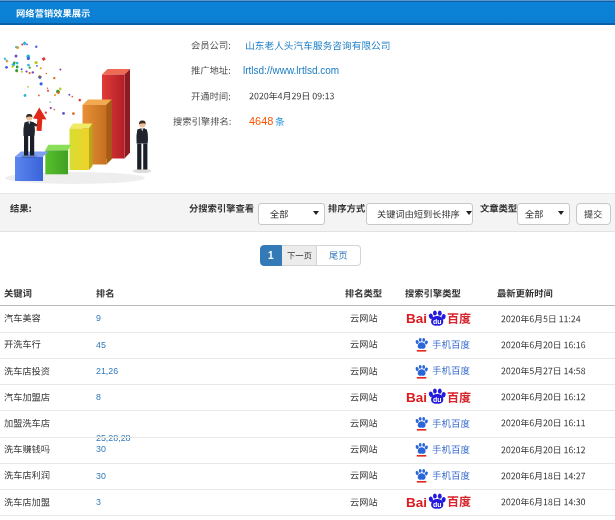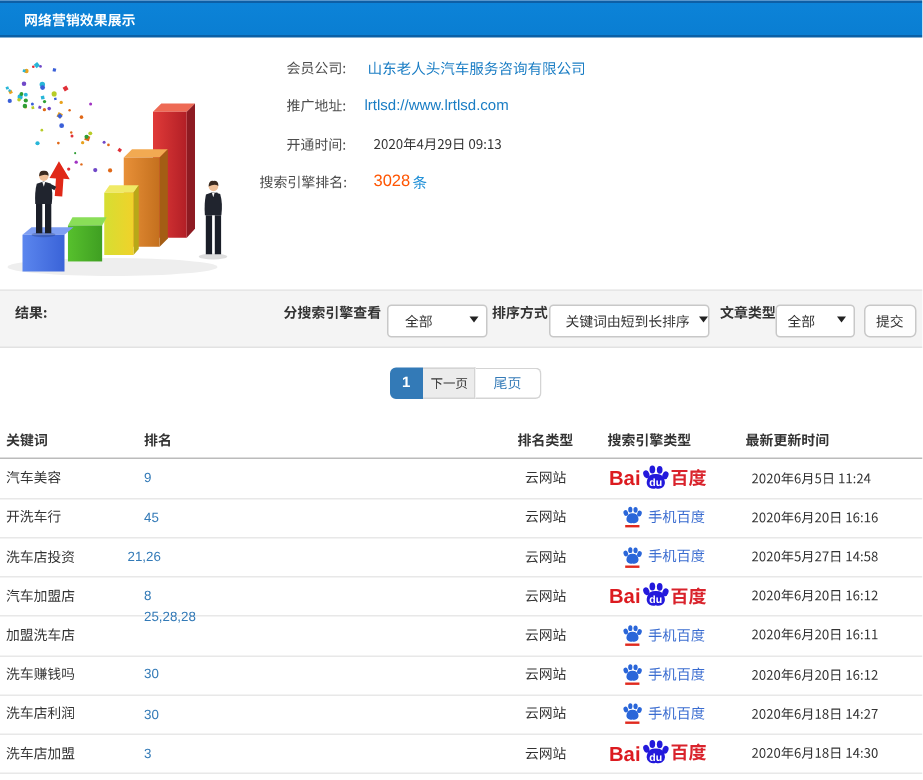--- a/index.html
+++ b/index.html
@@ -144,21 +144,21 @@
     <svg class="" width="146" height="14.4" viewBox="0 -11.25 146 14.4" style="display:block">
       <path transform="translate(0,0)" d="M1.0 -6.1V0.0H7.9V0.7H8.7V-6.1H7.9V-0.7H5.2V-8.0H4.5V-0.7H1.8V-6.1Z M12.2 -2.5C11.8 -1.6 11.1 -0.7 10.4 -0.1C10.6 0.0 10.9 0.2 11.0 0.4C11.7 -0.3 12.5 -1.3 12.9 -2.3ZM16.2 -2.2C16.9 -1.5 17.8 -0.4 18.2 0.3L18.8 -0.1C18.4 -0.8 17.5 -1.8 16.8 -2.5ZM10.4 -6.9V-6.2H12.8C12.4 -5.5 12.1 -4.9 11.9 -4.7C11.6 -4.2 11.4 -4.0 11.2 -3.9C11.3 -3.7 11.4 -3.3 11.4 -3.2C11.5 -3.2 11.9 -3.3 12.5 -3.3H14.6V-0.2C14.6 -0.1 14.6 -0.1 14.4 -0.1C14.3 -0.0 13.8 -0.0 13.2 -0.1C13.3 0.1 13.4 0.5 13.5 0.7C14.2 0.7 14.7 0.7 15.0 0.6C15.3 0.4 15.4 0.2 15.4 -0.2V-3.3H18.2V-4.0H15.4V-5.4H14.6V-4.0H12.3C12.8 -4.6 13.3 -5.4 13.7 -6.2H18.6V-6.9H14.1C14.2 -7.2 14.4 -7.5 14.5 -7.9L13.8 -8.2C13.6 -7.8 13.4 -7.3 13.2 -6.9Z M27.5 -7.8C27.2 -7.3 26.8 -6.8 26.4 -6.4V-6.8H24.0V-8.1H23.2V-6.8H20.7V-6.1H23.2V-4.8H19.9V-4.1H23.8C22.5 -3.3 21.2 -2.6 19.7 -2.0C19.9 -1.9 20.1 -1.6 20.2 -1.4C21.0 -1.7 21.8 -2.1 22.5 -2.5V-0.5C22.5 0.4 22.9 0.6 24.1 0.6C24.4 0.6 26.5 0.6 26.8 0.6C27.9 0.6 28.1 0.3 28.3 -1.1C28.1 -1.1 27.8 -1.3 27.6 -1.4C27.5 -0.2 27.4 -0.0 26.8 -0.0C26.3 -0.0 24.5 -0.0 24.2 -0.0C23.4 -0.0 23.3 -0.1 23.3 -0.5V-1.3C24.7 -1.7 26.3 -2.2 27.4 -2.7L26.8 -3.2C26.0 -2.8 24.6 -2.3 23.3 -2.0V-3.0C23.9 -3.3 24.4 -3.7 25.0 -4.1H28.6V-4.8H25.8C26.7 -5.6 27.5 -6.5 28.2 -7.4ZM24.0 -4.8V-6.1H26.2C25.7 -5.7 25.2 -5.2 24.7 -4.8Z M33.5 -8.1C33.5 -6.6 33.6 -1.9 29.5 0.2C29.7 0.3 30.0 0.6 30.1 0.7C32.5 -0.5 33.5 -2.7 34.0 -4.7C34.4 -2.8 35.5 -0.4 37.9 0.7C38.0 0.5 38.3 0.2 38.5 0.1C35.0 -1.5 34.4 -5.5 34.3 -6.7C34.3 -7.3 34.3 -7.8 34.3 -8.1Z M44.0 -1.6C45.3 -1.0 46.7 -0.1 47.5 0.6L47.9 0.1C47.1 -0.6 45.7 -1.5 44.4 -2.1ZM40.7 -7.2C41.4 -6.9 42.4 -6.4 42.9 -6.0L43.3 -6.6C42.8 -7.0 41.8 -7.4 41.1 -7.7ZM39.8 -5.4C40.6 -5.1 41.5 -4.6 42.0 -4.2L42.5 -4.8C42.0 -5.2 41.0 -5.6 40.2 -5.9ZM39.4 -3.7V-3.0H43.5C43.0 -1.5 41.8 -0.5 39.3 0.1C39.5 0.3 39.7 0.6 39.8 0.7C42.5 0.0 43.7 -1.2 44.3 -3.0H48.0V-3.7H44.4C44.7 -5.0 44.7 -6.4 44.7 -8.1H43.9C43.9 -6.4 43.9 -4.9 43.7 -3.7Z M52.6 -5.6V-5.0H57.0V-5.6ZM49.4 -7.4C50.0 -7.1 50.7 -6.7 51.1 -6.4L51.5 -6.9C51.1 -7.2 50.4 -7.7 49.9 -8.0ZM48.9 -4.8C49.4 -4.5 50.2 -4.1 50.6 -3.8L51.0 -4.4C50.6 -4.7 49.8 -5.1 49.3 -5.3ZM49.2 0.1 49.8 0.6C50.3 -0.3 50.9 -1.4 51.3 -2.4L50.8 -2.9C50.3 -1.8 49.6 -0.6 49.2 0.1ZM53.0 -8.1C52.6 -7.1 52.0 -6.0 51.3 -5.3C51.4 -5.2 51.7 -5.0 51.8 -4.9C52.2 -5.3 52.6 -5.8 52.9 -6.4H57.8V-7.0H53.3C53.4 -7.3 53.5 -7.6 53.7 -8.0ZM51.7 -4.2V-3.5H56.0C56.0 -0.9 56.1 0.8 57.2 0.8C57.7 0.8 57.8 0.3 57.9 -0.8C57.8 -0.9 57.6 -1.1 57.4 -1.2C57.4 -0.5 57.4 0.1 57.2 0.1C56.7 0.1 56.7 -1.7 56.7 -4.2Z M59.8 -3.1C59.9 -3.2 60.3 -3.3 60.9 -3.3H63.1V-1.8H58.8V-1.1H63.1V0.8H63.9V-1.1H67.3V-1.8H63.9V-3.3H66.5V-3.9H63.9V-5.4H63.1V-3.9H60.6C61.0 -4.6 61.5 -5.3 61.8 -6.0H67.2V-6.7H62.2C62.4 -7.1 62.6 -7.6 62.7 -8.0L61.9 -8.2C61.8 -7.7 61.5 -7.2 61.3 -6.7H58.9V-6.0H61.0C60.7 -5.4 60.4 -4.8 60.2 -4.6C60.0 -4.2 59.8 -3.9 59.6 -3.9C59.7 -3.7 59.8 -3.3 59.8 -3.1Z M68.9 -7.8V-4.3C68.9 -2.9 68.9 -0.9 68.2 0.4C68.4 0.5 68.7 0.7 68.8 0.8C69.3 -0.1 69.5 -1.4 69.5 -2.5H71.1V-0.1C71.1 0.0 71.0 0.1 70.9 0.1C70.8 0.1 70.4 0.1 69.9 0.1C70.0 0.3 70.1 0.6 70.1 0.8C70.8 0.8 71.2 0.8 71.4 0.6C71.7 0.5 71.8 0.3 71.8 -0.1V-7.8ZM69.6 -7.1H71.1V-5.5H69.6ZM69.6 -4.8H71.1V-3.2H69.6C69.6 -3.6 69.6 -4.0 69.6 -4.3ZM76.2 -3.8C76.0 -3.0 75.7 -2.2 75.3 -1.6C74.8 -2.3 74.4 -3.0 74.2 -3.8ZM72.6 -7.8V0.8H73.3V-3.8H73.6C73.9 -2.8 74.3 -1.9 74.8 -1.1C74.4 -0.5 73.9 -0.1 73.4 0.2C73.5 0.3 73.7 0.6 73.8 0.7C74.3 0.4 74.8 -0.0 75.3 -0.5C75.7 0.0 76.2 0.5 76.8 0.8C77.0 0.6 77.2 0.4 77.3 0.2C76.7 -0.1 76.2 -0.5 75.7 -1.1C76.3 -1.9 76.8 -3.0 77.0 -4.3L76.6 -4.5L76.5 -4.5H73.3V-7.1H76.0V-5.9C76.0 -5.8 76.0 -5.7 75.9 -5.7C75.7 -5.7 75.2 -5.7 74.6 -5.7C74.7 -5.6 74.8 -5.3 74.8 -5.1C75.6 -5.1 76.1 -5.1 76.4 -5.2C76.7 -5.3 76.7 -5.5 76.7 -5.9V-7.8Z M81.9 -3.7C81.9 -3.3 81.8 -3.0 81.7 -2.7H78.8V-2.1H81.5C81.0 -0.8 79.9 -0.2 78.2 0.1C78.3 0.3 78.5 0.6 78.6 0.8C80.5 0.3 81.7 -0.5 82.3 -2.1H85.2C85.1 -0.8 84.9 -0.2 84.7 -0.0C84.6 0.0 84.4 0.1 84.2 0.1C84.0 0.1 83.4 0.0 82.8 -0.0C82.9 0.2 83.0 0.4 83.0 0.6C83.6 0.7 84.1 0.7 84.4 0.7C84.8 0.6 85.0 0.6 85.2 0.4C85.6 0.1 85.8 -0.6 86.0 -2.4C86.0 -2.5 86.0 -2.7 86.0 -2.7H82.5C82.6 -3.0 82.6 -3.3 82.7 -3.6ZM84.8 -6.5C84.3 -5.9 83.5 -5.5 82.5 -5.1C81.8 -5.4 81.2 -5.9 80.7 -6.4L80.9 -6.5ZM81.3 -8.2C80.8 -7.3 79.8 -6.3 78.5 -5.6C78.6 -5.5 78.8 -5.2 78.9 -5.1C79.4 -5.3 79.9 -5.7 80.3 -6.0C80.7 -5.5 81.1 -5.1 81.7 -4.8C80.6 -4.5 79.3 -4.2 78.0 -4.1C78.2 -3.9 78.3 -3.6 78.3 -3.5C79.8 -3.6 81.2 -3.9 82.5 -4.4C83.7 -4.0 85.0 -3.7 86.5 -3.6C86.6 -3.8 86.8 -4.1 86.9 -4.2C85.6 -4.3 84.4 -4.5 83.4 -4.8C84.5 -5.3 85.4 -6.0 86.0 -6.9L85.5 -7.2L85.4 -7.1H81.5C81.7 -7.4 81.9 -7.7 82.1 -8.0Z M87.8 -4.2 88.1 -3.6C88.8 -3.9 89.7 -4.3 90.6 -4.7L90.5 -5.3C89.5 -4.9 88.5 -4.5 87.8 -4.2ZM88.2 -7.3C88.8 -7.0 89.6 -6.6 90.0 -6.3L90.4 -6.9C90.0 -7.2 89.2 -7.6 88.5 -7.8ZM89.1 -2.7V0.9H89.9V0.4H94.5V0.8H95.3V-2.7ZM89.9 -0.3V-2.0H94.5V-0.3ZM91.8 -8.2C91.6 -7.1 91.1 -6.2 90.5 -5.6C90.6 -5.5 90.9 -5.3 91.1 -5.2C91.4 -5.5 91.7 -5.9 91.9 -6.4H93.1C92.8 -5.0 92.3 -4.0 90.2 -3.5C90.3 -3.3 90.5 -3.1 90.6 -2.9C92.1 -3.3 92.9 -4.0 93.4 -5.0C93.9 -3.9 94.7 -3.3 96.1 -3.0C96.2 -3.2 96.4 -3.4 96.5 -3.6C94.9 -3.8 94.1 -4.6 93.7 -5.8C93.7 -6.0 93.8 -6.2 93.8 -6.4H95.4C95.3 -6.0 95.1 -5.6 94.9 -5.3L95.5 -5.1C95.8 -5.6 96.1 -6.3 96.3 -7.0L95.8 -7.1L95.7 -7.1H92.2C92.4 -7.4 92.5 -7.7 92.6 -8.0Z M98.1 -7.5C98.6 -7.1 99.2 -6.4 99.4 -6.0L100.0 -6.5C99.7 -6.9 99.1 -7.5 98.6 -7.9ZM97.4 -5.1V-4.4H98.8V-1.1C98.8 -0.6 98.5 -0.4 98.3 -0.2C98.4 -0.1 98.6 0.2 98.7 0.4C98.8 0.2 99.1 -0.0 100.7 -1.3C100.7 -1.4 100.6 -1.7 100.5 -1.9L99.5 -1.1V-5.1ZM101.9 -8.1C101.5 -6.9 100.8 -5.7 100.0 -4.9C100.2 -4.8 100.5 -4.6 100.7 -4.4C101.0 -4.9 101.4 -5.4 101.8 -6.0H105.4C105.3 -2.0 105.1 -0.4 104.8 -0.1C104.7 0.0 104.6 0.1 104.4 0.1C104.2 0.1 103.7 0.1 103.1 0.0C103.2 0.2 103.3 0.5 103.3 0.7C103.8 0.7 104.4 0.8 104.7 0.7C105.0 0.7 105.2 0.6 105.4 0.3C105.8 -0.2 106.0 -1.7 106.1 -6.3C106.1 -6.4 106.1 -6.7 106.1 -6.7H102.1C102.3 -7.1 102.5 -7.5 102.7 -8.0ZM103.5 -2.8V-1.8H101.8V-2.8ZM103.5 -3.4H101.8V-4.5H103.5ZM101.2 -5.1V-0.6H101.8V-1.2H104.2V-5.1Z M110.5 -8.1C110.4 -7.7 110.2 -7.3 110.1 -6.9H107.3V-6.2H109.8C109.1 -4.9 108.3 -3.7 107.1 -2.9C107.2 -2.8 107.5 -2.6 107.6 -2.4C108.2 -2.8 108.7 -3.3 109.2 -3.9V0.8H109.9V-1.2H114.0V-0.1C114.0 0.0 113.9 0.1 113.7 0.1C113.6 0.1 113.0 0.1 112.3 0.0C112.4 0.3 112.5 0.6 112.6 0.7C113.4 0.7 113.9 0.7 114.3 0.6C114.6 0.5 114.7 0.3 114.7 -0.1V-5.1H110.0C110.2 -5.5 110.4 -5.8 110.6 -6.2H115.8V-6.9H110.8C111.0 -7.2 111.1 -7.6 111.2 -8.0ZM109.9 -2.8H114.0V-1.8H109.9ZM109.9 -3.4V-4.4H114.0V-3.4Z M117.3 -7.8V0.8H117.9V-7.1H119.3C119.1 -6.4 118.9 -5.6 118.6 -4.9C119.3 -4.1 119.5 -3.5 119.5 -2.9C119.5 -2.6 119.4 -2.3 119.3 -2.2C119.2 -2.2 119.1 -2.2 119.0 -2.2C118.8 -2.1 118.6 -2.2 118.4 -2.2C118.5 -2.0 118.6 -1.7 118.6 -1.5C118.8 -1.5 119.0 -1.5 119.2 -1.5C119.4 -1.6 119.6 -1.6 119.7 -1.7C120.0 -1.9 120.1 -2.3 120.1 -2.9C120.1 -3.5 119.9 -4.2 119.2 -5.0C119.6 -5.8 119.9 -6.7 120.2 -7.5L119.7 -7.8L119.6 -7.8ZM124.3 -5.3V-4.1H121.4V-5.3ZM124.3 -5.9H121.4V-7.1H124.3ZM120.7 0.8C120.8 0.6 121.2 0.5 123.2 0.0C123.1 -0.2 123.1 -0.5 123.1 -0.7L121.4 -0.2V-3.5H122.3C122.8 -1.5 123.7 -0.0 125.3 0.7C125.4 0.5 125.6 0.2 125.8 0.1C125.0 -0.2 124.4 -0.8 123.9 -1.5C124.4 -1.8 125.1 -2.2 125.5 -2.6L125.1 -3.1C124.7 -2.8 124.1 -2.3 123.6 -2.0C123.3 -2.4 123.1 -2.9 123.0 -3.5H125.0V-7.7H120.7V-0.5C120.7 -0.1 120.5 0.1 120.3 0.2C120.4 0.3 120.6 0.6 120.7 0.8Z M129.2 -7.9C128.7 -6.4 127.7 -5.0 126.6 -4.2C126.8 -4.0 127.1 -3.8 127.3 -3.6C128.3 -4.6 129.4 -6.1 130.0 -7.7ZM132.6 -7.9 131.8 -7.7C132.6 -6.2 133.8 -4.6 134.8 -3.6C135.0 -3.8 135.3 -4.1 135.5 -4.2C134.4 -5.1 133.2 -6.6 132.6 -7.9ZM127.7 0.1C128.0 0.0 128.6 -0.0 133.7 -0.4C133.9 0.0 134.2 0.4 134.3 0.7L135.0 0.3C134.6 -0.6 133.6 -1.9 132.7 -3.0L132.0 -2.7C132.4 -2.2 132.8 -1.6 133.2 -1.1L128.7 -0.8C129.7 -1.9 130.6 -3.4 131.4 -4.8L130.6 -5.2C129.8 -3.6 128.7 -1.9 128.3 -1.4C127.9 -1.0 127.6 -0.7 127.4 -0.6C127.5 -0.4 127.6 -0.0 127.7 0.1Z M136.7 -5.8V-5.2H142.6V-5.8ZM136.7 -7.5V-6.8H143.7V-0.3C143.7 -0.1 143.6 -0.1 143.4 -0.1C143.2 -0.1 142.6 -0.1 141.9 -0.1C142.0 0.1 142.1 0.5 142.2 0.7C143.0 0.7 143.6 0.7 144.0 0.6C144.3 0.4 144.4 0.2 144.4 -0.3V-7.5ZM138.1 -3.5H141.2V-1.6H138.1ZM137.3 -4.1V-0.3H138.1V-1.0H141.9V-4.1Z" fill="#1a7dc4"></path>
     </svg>
   </div>
 <div style="position:absolute;left:243.0px;top:66.1px;font:normal 10.0px 'Liberation Sans',sans-serif;color:#1a7dc4;line-height:1;letter-spacing:0">lrtlsd://www.lrtlsd.com</div>
 <div style="position:absolute;left:249.0px;top:88.9px;">
     <svg class="" width="86" height="13.2" viewBox="0 -10.32 86 13.2" style="display:block">
       <path transform="translate(0,0)" d="M0.4 0.0H4.5V-0.7H2.7C2.4 -0.7 2.0 -0.7 1.6 -0.6C3.2 -2.1 4.2 -3.4 4.2 -4.7C4.2 -5.9 3.4 -6.6 2.3 -6.6C1.5 -6.6 0.9 -6.3 0.4 -5.7L0.8 -5.2C1.2 -5.7 1.6 -6.0 2.2 -6.0C3.0 -6.0 3.4 -5.4 3.4 -4.7C3.4 -3.6 2.4 -2.3 0.4 -0.5Z M7.4 0.1C8.7 0.1 9.4 -1.0 9.4 -3.3C9.4 -5.5 8.7 -6.6 7.4 -6.6C6.2 -6.6 5.4 -5.5 5.4 -3.3C5.4 -1.0 6.2 0.1 7.4 0.1ZM7.4 -0.5C6.7 -0.5 6.2 -1.4 6.2 -3.3C6.2 -5.2 6.7 -6.0 7.4 -6.0C8.2 -6.0 8.7 -5.2 8.7 -3.3C8.7 -1.4 8.2 -0.5 7.4 -0.5Z M10.3 0.0H14.4V-0.7H12.6C12.2 -0.7 11.8 -0.7 11.5 -0.6C13.0 -2.1 14.1 -3.4 14.1 -4.7C14.1 -5.9 13.3 -6.6 12.2 -6.6C11.3 -6.6 10.8 -6.3 10.2 -5.7L10.7 -5.2C11.1 -5.7 11.5 -6.0 12.1 -6.0C12.9 -6.0 13.3 -5.4 13.3 -4.7C13.3 -3.6 12.3 -2.3 10.3 -0.5Z M17.3 0.1C18.5 0.1 19.3 -1.0 19.3 -3.3C19.3 -5.5 18.5 -6.6 17.3 -6.6C16.0 -6.6 15.3 -5.5 15.3 -3.3C15.3 -1.0 16.0 0.1 17.3 0.1ZM17.3 -0.5C16.6 -0.5 16.0 -1.4 16.0 -3.3C16.0 -5.2 16.6 -6.0 17.3 -6.0C18.0 -6.0 18.5 -5.2 18.5 -3.3C18.5 -1.4 18.0 -0.5 17.3 -0.5Z M20.2 -2.0V-1.3H24.3V0.7H25.0V-1.3H28.2V-2.0H25.0V-3.8H27.6V-4.4H25.0V-5.8H27.8V-6.4H22.5C22.6 -6.7 22.8 -7.0 22.9 -7.3L22.2 -7.5C21.8 -6.3 21.1 -5.1 20.2 -4.4C20.4 -4.3 20.7 -4.1 20.8 -4.0C21.3 -4.5 21.7 -5.1 22.1 -5.8H24.3V-4.4H21.7V-2.0ZM22.3 -2.0V-3.8H24.3V-2.0Z M31.7 0.0H32.4V-1.8H33.3V-2.4H32.4V-6.5H31.6L28.8 -2.3V-1.8H31.7ZM31.7 -2.4H29.7L31.2 -4.7C31.4 -5.0 31.5 -5.3 31.7 -5.6H31.7C31.7 -5.3 31.7 -4.8 31.7 -4.5Z M35.4 -7.0V-4.3C35.4 -2.8 35.3 -1.0 33.9 0.2C34.0 0.3 34.3 0.6 34.4 0.7C35.2 -0.0 35.7 -1.1 35.9 -2.1H40.2V-0.3C40.2 -0.1 40.1 -0.0 39.9 -0.0C39.7 -0.0 39.0 0.0 38.3 -0.0C38.4 0.2 38.5 0.5 38.5 0.7C39.5 0.7 40.1 0.7 40.4 0.5C40.8 0.4 40.9 0.2 40.9 -0.3V-7.0ZM36.1 -6.4H40.2V-4.9H36.1ZM36.1 -4.2H40.2V-2.7H36.0C36.1 -3.2 36.1 -3.8 36.1 -4.2Z M42.9 0.0H47.0V-0.7H45.2C44.9 -0.7 44.5 -0.7 44.1 -0.6C45.6 -2.1 46.7 -3.4 46.7 -4.7C46.7 -5.9 45.9 -6.6 44.8 -6.6C43.9 -6.6 43.4 -6.3 42.9 -5.7L43.3 -5.2C43.7 -5.7 44.1 -6.0 44.7 -6.0C45.5 -6.0 45.9 -5.4 45.9 -4.7C45.9 -3.6 44.9 -2.3 42.9 -0.5Z M49.5 0.1C50.7 0.1 51.9 -0.9 51.9 -3.5C51.9 -5.6 51.0 -6.6 49.7 -6.6C48.7 -6.6 47.8 -5.8 47.8 -4.5C47.8 -3.2 48.5 -2.5 49.6 -2.5C50.2 -2.5 50.7 -2.8 51.1 -3.3C51.1 -1.2 50.3 -0.6 49.5 -0.6C49.1 -0.6 48.7 -0.7 48.4 -1.1L48.0 -0.6C48.3 -0.2 48.8 0.1 49.5 0.1ZM51.1 -4.0C50.7 -3.3 50.2 -3.1 49.8 -3.1C49.0 -3.1 48.6 -3.6 48.6 -4.5C48.6 -5.4 49.1 -6.0 49.7 -6.0C50.5 -6.0 51.0 -5.3 51.1 -4.0Z M54.6 -3.1H59.1V-0.6H54.6ZM54.6 -3.8V-6.2H59.1V-3.8ZM53.9 -6.9V0.6H54.6V0.0H59.1V0.6H59.8V-6.9Z M65.7 0.1C67.0 0.1 67.8 -1.0 67.8 -3.3C67.8 -5.5 67.0 -6.6 65.7 -6.6C64.5 -6.6 63.7 -5.5 63.7 -3.3C63.7 -1.0 64.5 0.1 65.7 0.1ZM65.7 -0.5C65.0 -0.5 64.5 -1.4 64.5 -3.3C64.5 -5.2 65.0 -6.0 65.7 -6.0C66.5 -6.0 67.0 -5.2 67.0 -3.3C67.0 -1.4 66.5 -0.5 65.7 -0.5Z M70.3 0.1C71.5 0.1 72.7 -0.9 72.7 -3.5C72.7 -5.6 71.7 -6.6 70.5 -6.6C69.5 -6.6 68.6 -5.8 68.6 -4.5C68.6 -3.2 69.3 -2.5 70.4 -2.5C70.9 -2.5 71.5 -2.8 71.9 -3.3C71.8 -1.2 71.1 -0.6 70.3 -0.6C69.8 -0.6 69.5 -0.7 69.2 -1.1L68.7 -0.6C69.1 -0.2 69.6 0.1 70.3 0.1ZM71.9 -4.0C71.5 -3.3 71.0 -3.1 70.5 -3.1C69.8 -3.1 69.4 -3.6 69.4 -4.5C69.4 -5.4 69.8 -6.0 70.5 -6.0C71.3 -6.0 71.8 -5.3 71.9 -4.0Z M74.4 -3.5C74.7 -3.5 75.0 -3.7 75.0 -4.1C75.0 -4.5 74.7 -4.7 74.4 -4.7C74.1 -4.7 73.8 -4.5 73.8 -4.1C73.8 -3.7 74.1 -3.5 74.4 -3.5ZM74.4 0.1C74.7 0.1 75.0 -0.1 75.0 -0.5C75.0 -0.9 74.7 -1.1 74.4 -1.1C74.1 -1.1 73.8 -0.9 73.8 -0.5C73.8 -0.1 74.1 0.1 74.4 0.1Z M76.4 0.0H80.0V-0.7H78.7V-6.5H78.1C77.7 -6.3 77.3 -6.2 76.7 -6.1V-5.5H77.9V-0.7H76.4Z M82.9 0.1C84.1 0.1 85.0 -0.6 85.0 -1.7C85.0 -2.6 84.4 -3.2 83.6 -3.4V-3.4C84.3 -3.7 84.8 -4.2 84.8 -5.0C84.8 -6.0 84.0 -6.6 82.9 -6.6C82.1 -6.6 81.6 -6.3 81.1 -5.9L81.5 -5.3C81.9 -5.7 82.3 -6.0 82.9 -6.0C83.5 -6.0 84.0 -5.6 84.0 -4.9C84.0 -4.2 83.5 -3.7 82.1 -3.7V-3.1C83.7 -3.1 84.2 -2.6 84.2 -1.8C84.2 -1.0 83.6 -0.6 82.9 -0.6C82.1 -0.6 81.6 -0.9 81.2 -1.3L80.8 -0.8C81.2 -0.3 81.9 0.1 82.9 0.1Z" fill="#333333"></path>
     </svg>
   </div>
-<div style="position:absolute;left:249.0px;top:116.1px;font:normal 11.0px 'Liberation Sans',sans-serif;color:#ff5502;line-height:1;letter-spacing:0">3028</div>
+<div style="position:absolute;left:249.0px;top:116.1px;font:normal 11.0px 'Liberation Sans',sans-serif;color:#ff5502;line-height:1;letter-spacing:0">4648</div>
 <div style="position:absolute;left:274.5px;top:113.5px;">
     <svg class="" width="10" height="14.5" viewBox="0 -11.37 10 14.5" style="display:block">
       <path transform="translate(0,0)" d="M2.9 -1.8C2.5 -1.2 1.6 -0.5 0.9 -0.1C1.1 0.0 1.3 0.3 1.4 0.4C2.1 -0.0 3.0 -0.8 3.5 -1.5ZM6.2 -1.4C6.9 -0.9 7.6 -0.1 8.0 0.5L8.6 0.0C8.2 -0.5 7.4 -1.3 6.7 -1.8ZM6.5 -6.7C6.1 -6.2 5.6 -5.7 4.9 -5.4C4.3 -5.7 3.8 -6.2 3.4 -6.7L3.4 -6.7ZM3.7 -8.3C3.2 -7.4 2.2 -6.3 0.7 -5.6C0.9 -5.5 1.1 -5.3 1.3 -5.1C1.9 -5.4 2.4 -5.8 2.9 -6.2C3.3 -5.8 3.7 -5.4 4.2 -5.0C3.0 -4.4 1.7 -4.1 0.3 -3.9C0.5 -3.7 0.6 -3.4 0.7 -3.3C2.1 -3.5 3.6 -3.9 4.9 -4.6C6.1 -4.0 7.5 -3.5 9.0 -3.3C9.1 -3.5 9.3 -3.8 9.4 -4.0C8.0 -4.2 6.7 -4.5 5.6 -5.0C6.5 -5.5 7.2 -6.2 7.7 -7.1L7.2 -7.4L7.0 -7.3H4.0C4.2 -7.6 4.4 -7.8 4.5 -8.1ZM4.5 -3.9V-2.8H1.4V-2.2H4.5V-0.0C4.5 0.1 4.5 0.1 4.4 0.1C4.3 0.1 3.9 0.1 3.5 0.1C3.6 0.3 3.7 0.6 3.7 0.7C4.3 0.7 4.7 0.7 4.9 0.6C5.2 0.5 5.3 0.3 5.3 -0.0V-2.2H8.3V-2.8H5.3V-3.9Z" fill="#2592d8"></path>
     </svg>
   </div>
 <div class="abs" style="left:0;top:193px;width:615px;height:39px;background:#f4f4f4;border-top:1px solid #e6e6e6;border-bottom:1px solid #e2e2e2;box-sizing:border-box"></div>
 <div style="position:absolute;left:10.0px;top:201.1px;">
     <svg class="" width="22" height="13.8" viewBox="0 -10.79 22 13.8" style="display:block">
       <path transform="translate(0,0)" d="M0.2 -0.7 0.4 0.5C1.4 0.3 2.7 0.0 3.9 -0.3L3.8 -1.3C2.5 -1.1 1.2 -0.8 0.2 -0.7ZM0.5 -3.9C0.7 -4.0 0.9 -4.0 1.8 -4.1C1.4 -3.7 1.2 -3.4 1.0 -3.2C0.7 -2.9 0.5 -2.7 0.2 -2.7C0.4 -2.3 0.6 -1.8 0.6 -1.6C0.9 -1.7 1.3 -1.8 3.8 -2.3C3.8 -2.5 3.8 -2.9 3.8 -3.2L2.2 -3.0C2.8 -3.7 3.5 -4.6 4.0 -5.4L3.0 -6.1C2.8 -5.8 2.6 -5.4 2.4 -5.1L1.7 -5.1C2.2 -5.8 2.7 -6.6 3.1 -7.4L1.9 -7.9C1.6 -6.9 0.9 -5.8 0.7 -5.5C0.5 -5.2 0.4 -5.0 0.1 -5.0C0.3 -4.7 0.5 -4.1 0.5 -3.9ZM5.8 -7.9V-6.8H3.8V-5.7H5.8V-4.7H4.1V-3.6H8.7V-4.7H6.9V-5.7H8.9V-6.8H6.9V-7.9ZM4.3 -2.9V0.8H5.4V0.4H7.4V0.8H8.5V-2.9ZM5.4 -0.6V-1.9H7.4V-0.6Z M10.7 -7.5V-3.6H13.4V-3.0H9.8V-2.0H12.6C11.8 -1.3 10.6 -0.7 9.5 -0.3C9.8 -0.1 10.1 0.3 10.3 0.6C11.4 0.2 12.5 -0.5 13.4 -1.4V0.8H14.6V-1.5C15.4 -0.6 16.6 0.1 17.6 0.5C17.8 0.2 18.1 -0.2 18.4 -0.4C17.3 -0.7 16.2 -1.3 15.4 -2.0H18.1V-3.0H14.6V-3.6H17.3V-7.5ZM11.9 -5.1H13.4V-4.5H11.9ZM14.6 -5.1H16.0V-4.5H14.6ZM11.9 -6.5H13.4V-6.0H11.9ZM14.6 -6.5H16.0V-6.0H14.6Z M20.1 -3.4C20.6 -3.4 21.0 -3.8 21.0 -4.3C21.0 -4.8 20.6 -5.2 20.1 -5.2C19.6 -5.2 19.3 -4.8 19.3 -4.3C19.3 -3.8 19.6 -3.4 20.1 -3.4ZM20.1 0.1C20.6 0.1 21.0 -0.3 21.0 -0.8C21.0 -1.3 20.6 -1.7 20.1 -1.7C19.6 -1.7 19.3 -1.3 19.3 -0.8C19.3 -0.3 19.6 0.1 20.1 0.1Z" fill="#333333"></path>
     </svg>
@@ -304,21 +304,21 @@
     <svg class="" width="85" height="13.0" viewBox="0 -10.21 85 13.0" style="display:block">
       <path transform="translate(0,0)" d="M0.4 0.0H4.4V-0.7H2.7C2.3 -0.7 1.9 -0.7 1.6 -0.6C3.1 -2.1 4.1 -3.4 4.1 -4.7C4.1 -5.8 3.4 -6.6 2.3 -6.6C1.4 -6.6 0.9 -6.2 0.4 -5.6L0.8 -5.2C1.2 -5.6 1.6 -5.9 2.2 -5.9C3.0 -5.9 3.3 -5.4 3.3 -4.6C3.3 -3.5 2.4 -2.2 0.4 -0.5Z M7.3 0.1C8.6 0.1 9.3 -1.0 9.3 -3.2C9.3 -5.5 8.6 -6.6 7.3 -6.6C6.1 -6.6 5.3 -5.5 5.3 -3.2C5.3 -1.0 6.1 0.1 7.3 0.1ZM7.3 -0.5C6.6 -0.5 6.1 -1.4 6.1 -3.2C6.1 -5.1 6.6 -5.9 7.3 -5.9C8.1 -5.9 8.6 -5.1 8.6 -3.2C8.6 -1.4 8.1 -0.5 7.3 -0.5Z M10.2 0.0H14.2V-0.7H12.4C12.1 -0.7 11.7 -0.7 11.4 -0.6C12.9 -2.1 13.9 -3.4 13.9 -4.7C13.9 -5.8 13.2 -6.6 12.0 -6.6C11.2 -6.6 10.6 -6.2 10.1 -5.6L10.6 -5.2C10.9 -5.6 11.4 -5.9 11.9 -5.9C12.7 -5.9 13.1 -5.4 13.1 -4.6C13.1 -3.5 12.2 -2.2 10.2 -0.5Z M17.1 0.1C18.3 0.1 19.1 -1.0 19.1 -3.2C19.1 -5.5 18.3 -6.6 17.1 -6.6C15.9 -6.6 15.1 -5.5 15.1 -3.2C15.1 -1.0 15.9 0.1 17.1 0.1ZM17.1 -0.5C16.4 -0.5 15.9 -1.4 15.9 -3.2C15.9 -5.1 16.4 -5.9 17.1 -5.9C17.8 -5.9 18.3 -5.1 18.3 -3.2C18.3 -1.4 17.8 -0.5 17.1 -0.5Z M20.0 -2.0V-1.3H24.0V0.7H24.7V-1.3H27.9V-2.0H24.7V-3.7H27.3V-4.3H24.7V-5.7H27.5V-6.3H22.2C22.4 -6.6 22.5 -6.9 22.6 -7.3L22.0 -7.4C21.6 -6.2 20.8 -5.1 20.0 -4.4C20.1 -4.3 20.4 -4.0 20.5 -3.9C21.0 -4.4 21.5 -5.0 21.9 -5.7H24.0V-4.3H21.4V-2.0ZM22.1 -2.0V-3.7H24.0V-2.0Z M31.0 0.1C32.0 0.1 32.8 -0.7 32.8 -2.0C32.8 -3.3 32.1 -4.0 31.0 -4.0C30.5 -4.0 30.0 -3.7 29.6 -3.2C29.6 -5.2 30.4 -5.9 31.2 -5.9C31.6 -5.9 32.0 -5.7 32.3 -5.4L32.7 -5.9C32.4 -6.3 31.9 -6.6 31.2 -6.6C30.0 -6.6 28.8 -5.6 28.8 -3.1C28.8 -1.0 29.8 0.1 31.0 0.1ZM29.6 -2.6C30.0 -3.2 30.5 -3.4 30.9 -3.4C31.7 -3.4 32.1 -2.9 32.1 -2.0C32.1 -1.1 31.6 -0.5 31.0 -0.5C30.2 -0.5 29.7 -1.2 29.6 -2.6Z M35.0 -6.9V-4.2C35.0 -2.8 34.9 -1.0 33.5 0.2C33.6 0.3 33.9 0.6 34.0 0.7C34.8 -0.0 35.3 -1.0 35.5 -2.0H39.7V-0.3C39.7 -0.1 39.7 -0.0 39.5 -0.0C39.3 -0.0 38.6 0.0 37.8 -0.0C37.9 0.2 38.1 0.5 38.1 0.7C39.1 0.7 39.6 0.7 40.0 0.5C40.3 0.4 40.4 0.2 40.4 -0.3V-6.9ZM35.7 -6.3H39.7V-4.8H35.7ZM35.7 -4.2H39.7V-2.7H35.6C35.7 -3.2 35.7 -3.7 35.7 -4.2Z M42.4 0.0H46.5V-0.7H44.7C44.4 -0.7 44.0 -0.7 43.6 -0.6C45.1 -2.1 46.2 -3.4 46.2 -4.7C46.2 -5.8 45.4 -6.6 44.3 -6.6C43.5 -6.6 42.9 -6.2 42.4 -5.6L42.8 -5.2C43.2 -5.6 43.6 -5.9 44.2 -5.9C45.0 -5.9 45.4 -5.4 45.4 -4.6C45.4 -3.5 44.4 -2.2 42.4 -0.5Z M49.4 0.1C50.6 0.1 51.4 -1.0 51.4 -3.2C51.4 -5.5 50.6 -6.6 49.4 -6.6C48.1 -6.6 47.3 -5.5 47.3 -3.2C47.3 -1.0 48.1 0.1 49.4 0.1ZM49.4 -0.5C48.6 -0.5 48.1 -1.4 48.1 -3.2C48.1 -5.1 48.6 -5.9 49.4 -5.9C50.1 -5.9 50.6 -5.1 50.6 -3.2C50.6 -1.4 50.1 -0.5 49.4 -0.5Z M54.0 -3.1H58.4V-0.6H54.0ZM54.0 -3.7V-6.1H58.4V-3.7ZM53.3 -6.8V0.6H54.0V0.0H58.4V0.6H59.1V-6.8Z M63.3 0.0H66.9V-0.7H65.6V-6.5H65.0C64.6 -6.2 64.2 -6.1 63.6 -6.0V-5.5H64.8V-0.7H63.3Z M70.1 0.1C71.1 0.1 71.9 -0.7 71.9 -2.0C71.9 -3.3 71.2 -4.0 70.2 -4.0C69.7 -4.0 69.1 -3.7 68.7 -3.2C68.7 -5.2 69.5 -5.9 70.4 -5.9C70.7 -5.9 71.1 -5.7 71.4 -5.4L71.8 -5.9C71.5 -6.3 71.0 -6.6 70.3 -6.6C69.1 -6.6 67.9 -5.6 67.9 -3.1C67.9 -1.0 68.9 0.1 70.1 0.1ZM68.7 -2.6C69.1 -3.2 69.6 -3.4 70.0 -3.4C70.8 -3.4 71.2 -2.9 71.2 -2.0C71.2 -1.1 70.7 -0.5 70.1 -0.5C69.3 -0.5 68.8 -1.2 68.7 -2.6Z M73.6 -3.4C73.9 -3.4 74.1 -3.7 74.1 -4.0C74.1 -4.4 73.9 -4.7 73.6 -4.7C73.2 -4.7 73.0 -4.4 73.0 -4.0C73.0 -3.7 73.2 -3.4 73.6 -3.4ZM73.6 0.1C73.9 0.1 74.1 -0.1 74.1 -0.5C74.1 -0.9 73.9 -1.1 73.6 -1.1C73.2 -1.1 73.0 -0.9 73.0 -0.5C73.0 -0.1 73.2 0.1 73.6 0.1Z M75.5 0.0H79.1V-0.7H77.8V-6.5H77.2C76.8 -6.2 76.4 -6.1 75.8 -6.0V-5.5H77.0V-0.7H75.5Z M82.3 0.1C83.3 0.1 84.2 -0.7 84.2 -2.0C84.2 -3.3 83.5 -4.0 82.4 -4.0C81.9 -4.0 81.3 -3.7 80.9 -3.2C80.9 -5.2 81.7 -5.9 82.6 -5.9C83.0 -5.9 83.3 -5.7 83.6 -5.4L84.0 -5.9C83.7 -6.3 83.2 -6.6 82.5 -6.6C81.3 -6.6 80.2 -5.6 80.2 -3.1C80.2 -1.0 81.1 0.1 82.3 0.1ZM80.9 -2.6C81.3 -3.2 81.8 -3.4 82.2 -3.4C83.0 -3.4 83.4 -2.9 83.4 -2.0C83.4 -1.1 82.9 -0.5 82.3 -0.5C81.5 -0.5 81.0 -1.2 80.9 -2.6Z" fill="#333333"></path>
     </svg>
   </div>
 <div class="abs" style="left:0;top:357.9px;width:615px;height:1px;background:#e8e8e8"></div>
 <div style="position:absolute;left:4.0px;top:363.6px;">
     <svg class="" width="47" height="13.6" viewBox="0 -10.67 47 13.6" style="display:block">
       <path transform="translate(0,0)" d="M0.8 -7.2C1.4 -6.9 2.0 -6.4 2.3 -6.0L2.8 -6.6C2.4 -6.9 1.8 -7.3 1.2 -7.6ZM0.3 -4.7C0.9 -4.4 1.6 -3.9 2.0 -3.6L2.4 -4.2C2.0 -4.5 1.3 -4.9 0.7 -5.2ZM0.6 0.2 1.2 0.6C1.7 -0.2 2.2 -1.4 2.6 -2.4L2.1 -2.8C1.6 -1.7 1.0 -0.5 0.6 0.2ZM4.0 -7.6C3.8 -6.4 3.4 -5.3 2.8 -4.6C3.0 -4.5 3.3 -4.3 3.4 -4.2C3.7 -4.6 4.0 -5.0 4.2 -5.6H5.5V-3.9H2.8V-3.2H4.4C4.3 -1.5 4.0 -0.4 2.4 0.2C2.5 0.3 2.7 0.6 2.8 0.7C4.6 0.0 5.0 -1.3 5.1 -3.2H6.3V-0.3C6.3 0.4 6.5 0.6 7.2 0.6C7.3 0.6 8.0 0.6 8.1 0.6C8.7 0.6 8.9 0.3 9.0 -1.1C8.8 -1.2 8.5 -1.3 8.4 -1.4C8.3 -0.2 8.3 0.0 8.0 0.0C7.9 0.0 7.4 0.0 7.3 0.0C7.0 0.0 7.0 -0.1 7.0 -0.3V-3.2H8.8V-3.9H6.2V-5.6H8.5V-6.2H6.2V-7.7H5.5V-6.2H4.4C4.5 -6.6 4.6 -7.0 4.7 -7.5Z M10.7 -3.0C10.8 -3.0 11.2 -3.1 11.7 -3.1H13.9V-1.7H9.8V-1.0H13.9V0.7H14.6V-1.0H17.9V-1.7H14.6V-3.1H17.1V-3.7H14.6V-5.2H13.9V-3.7H11.5C11.9 -4.3 12.3 -5.0 12.7 -5.7H17.7V-6.4H13.0C13.2 -6.8 13.3 -7.2 13.5 -7.6L12.7 -7.8C12.6 -7.3 12.4 -6.8 12.2 -6.4H9.9V-5.7H11.9C11.5 -5.1 11.3 -4.6 11.1 -4.4C10.9 -4.0 10.7 -3.7 10.5 -3.7C10.6 -3.5 10.7 -3.1 10.7 -3.0Z M21.1 -2.7V0.6H21.8V0.2H25.7V0.6H26.4V-2.7H23.8V-3.9H26.8V-4.5H23.8V-5.6H23.1V-2.7ZM21.8 -0.4V-2.0H25.7V-0.4ZM22.7 -7.5C22.9 -7.3 23.0 -6.9 23.2 -6.6H19.5V-4.2C19.5 -2.9 19.5 -1.0 18.7 0.3C18.9 0.4 19.2 0.6 19.3 0.7C20.1 -0.7 20.3 -2.8 20.3 -4.2V-5.9H27.1V-6.6H23.9C23.8 -6.9 23.6 -7.4 23.4 -7.7Z M29.3 -7.7V-5.9H28.0V-5.2H29.3V-3.2C28.8 -3.1 28.3 -3.0 27.9 -2.9L28.1 -2.2L29.3 -2.5V-0.1C29.3 -0.0 29.2 0.0 29.1 0.0C29.0 0.0 28.6 0.0 28.2 0.0C28.2 0.2 28.3 0.5 28.4 0.7C29.0 0.7 29.4 0.7 29.6 0.5C29.9 0.4 30.0 0.2 30.0 -0.1V-2.7L30.9 -3.0L30.8 -3.7L30.0 -3.4V-5.2H31.1V-5.9H30.0V-7.7ZM32.0 -7.4V-6.4C32.0 -5.7 31.8 -5.0 30.8 -4.4C30.9 -4.3 31.1 -4.0 31.2 -3.9C32.4 -4.5 32.6 -5.5 32.6 -6.4V-6.8H34.2V-5.3C34.2 -4.6 34.4 -4.3 35.0 -4.3C35.1 -4.3 35.6 -4.3 35.8 -4.3C36.0 -4.3 36.2 -4.3 36.3 -4.4C36.3 -4.5 36.2 -4.8 36.2 -5.0C36.1 -4.9 35.9 -4.9 35.8 -4.9C35.6 -4.9 35.2 -4.9 35.1 -4.9C34.9 -4.9 34.9 -5.0 34.9 -5.3V-7.4ZM34.8 -3.0C34.5 -2.3 34.0 -1.7 33.4 -1.3C32.8 -1.7 32.3 -2.3 32.0 -3.0ZM31.1 -3.7V-3.0H31.4L31.3 -3.0C31.7 -2.1 32.2 -1.4 32.8 -0.9C32.1 -0.4 31.2 -0.1 30.3 0.1C30.5 0.3 30.6 0.6 30.7 0.8C31.6 0.5 32.6 0.1 33.4 -0.4C34.1 0.1 35.0 0.5 36.0 0.7C36.1 0.6 36.3 0.3 36.4 0.1C35.5 -0.1 34.7 -0.4 34.0 -0.8C34.8 -1.5 35.4 -2.4 35.8 -3.5L35.3 -3.7L35.2 -3.7Z M37.6 -6.9C38.3 -6.7 39.1 -6.2 39.5 -5.9L39.9 -6.4C39.4 -6.8 38.6 -7.2 37.9 -7.4ZM37.3 -4.6 37.5 -3.9C38.2 -4.2 39.1 -4.5 40.0 -4.8L39.9 -5.4C38.9 -5.1 37.9 -4.7 37.3 -4.6ZM38.5 -3.4V-0.9H39.2V-2.8H43.7V-0.9H44.4V-3.4ZM41.2 -2.5C40.9 -1.0 40.2 -0.2 37.3 0.2C37.4 0.3 37.5 0.6 37.6 0.8C40.7 0.3 41.5 -0.7 41.8 -2.5ZM41.5 -0.7C42.7 -0.3 44.2 0.3 45.0 0.7L45.4 0.1C44.6 -0.3 43.1 -0.8 41.9 -1.2ZM41.3 -7.7C41.0 -7.0 40.5 -6.3 39.8 -5.7C39.9 -5.6 40.2 -5.4 40.3 -5.3C40.7 -5.6 41.0 -6.0 41.3 -6.3H42.3C42.1 -5.4 41.4 -4.5 39.8 -4.1C39.9 -4.0 40.1 -3.7 40.2 -3.6C41.4 -4.0 42.2 -4.6 42.6 -5.3C43.2 -4.5 44.1 -3.9 45.1 -3.7C45.2 -3.8 45.4 -4.1 45.5 -4.2C44.4 -4.4 43.4 -5.1 42.9 -5.9C42.9 -6.0 43.0 -6.2 43.0 -6.3H44.4C44.3 -6.0 44.1 -5.7 44.0 -5.5L44.6 -5.3C44.8 -5.7 45.1 -6.3 45.3 -6.8L44.8 -6.9L44.7 -6.9H41.6C41.7 -7.1 41.8 -7.4 41.9 -7.6Z" fill="#333333"></path>
     </svg>
   </div>
-<div style="position:absolute;left:85px;top:366.8px;font:normal 8.9px 'Liberation Sans',sans-serif;color:#337ab7;line-height:1;letter-spacing:0">21,26</div>
+<div style="position:absolute;left:96.0px;top:366.8px;font:normal 8.9px 'Liberation Sans',sans-serif;color:#337ab7;line-height:1;letter-spacing:0">21,26</div>
 <div style="position:absolute;left:350.0px;top:363.6px;">
     <svg class="" width="28" height="13.6" viewBox="0 -10.67 28 13.6" style="display:block">
       <path transform="translate(0,0)" d="M1.5 -7.0V-6.3H7.7V-7.0ZM1.3 0.4C1.7 0.2 2.2 0.2 7.3 -0.2C7.5 0.1 7.7 0.5 7.8 0.8L8.5 0.4C8.0 -0.5 7.1 -1.8 6.3 -2.9L5.7 -2.5C6.1 -2.0 6.5 -1.4 6.9 -0.9L2.2 -0.5C3.0 -1.4 3.7 -2.5 4.3 -3.7H8.7V-4.4H0.5V-3.7H3.4C2.8 -2.5 2.0 -1.4 1.7 -1.0C1.5 -0.7 1.2 -0.4 1.0 -0.4C1.1 -0.1 1.3 0.2 1.3 0.4Z M11.0 -4.9C11.4 -4.4 11.8 -3.8 12.3 -3.2C11.9 -2.3 11.4 -1.4 10.8 -0.8C10.9 -0.7 11.2 -0.5 11.3 -0.4C11.9 -1.0 12.3 -1.8 12.7 -2.6C13.0 -2.2 13.2 -1.8 13.4 -1.4L13.9 -1.9C13.6 -2.3 13.3 -2.8 12.9 -3.3C13.2 -4.1 13.4 -4.9 13.5 -5.8L12.9 -5.9C12.8 -5.2 12.7 -4.5 12.5 -3.9C12.1 -4.4 11.8 -4.9 11.4 -5.3ZM13.6 -4.9C14.1 -4.4 14.5 -3.8 14.9 -3.2C14.5 -2.2 14.0 -1.4 13.4 -0.7C13.5 -0.7 13.8 -0.5 13.9 -0.3C14.5 -0.9 14.9 -1.7 15.3 -2.6C15.6 -2.1 15.9 -1.6 16.1 -1.2L16.6 -1.6C16.3 -2.1 16.0 -2.7 15.6 -3.3C15.8 -4.0 16.0 -4.9 16.1 -5.8L15.5 -5.9C15.4 -5.2 15.3 -4.5 15.1 -3.9C14.8 -4.4 14.4 -4.9 14.1 -5.3ZM10.0 -7.2V0.7H10.7V-6.5H16.9V-0.2C16.9 -0.0 16.9 0.0 16.7 0.0C16.5 0.0 15.9 0.1 15.3 0.0C15.4 0.2 15.5 0.5 15.6 0.7C16.4 0.7 16.9 0.7 17.2 0.6C17.5 0.5 17.6 0.3 17.6 -0.2V-7.2Z M18.9 -6.0V-5.4H22.5V-6.0ZM19.3 -4.8C19.5 -3.8 19.7 -2.4 19.7 -1.5L20.3 -1.6C20.3 -2.5 20.1 -3.9 19.9 -4.9ZM20.0 -7.5C20.3 -7.1 20.5 -6.5 20.6 -6.1L21.3 -6.3C21.2 -6.7 20.9 -7.2 20.6 -7.7ZM21.4 -5.1C21.3 -3.9 21.1 -2.3 20.8 -1.3C20.1 -1.1 19.4 -1.0 18.8 -0.9L19.0 -0.2C20.0 -0.4 21.3 -0.8 22.5 -1.1L22.4 -1.7L21.4 -1.5C21.6 -2.4 21.9 -3.8 22.1 -4.9ZM22.7 -3.3V0.7H23.4V0.3H26.1V0.7H26.8V-3.3H24.9V-5.2H27.2V-5.8H24.9V-7.7H24.2V-3.3ZM23.4 -0.4V-2.7H26.1V-0.4Z" fill="#333333"></path>
     </svg>
   </div>
 <svg class="abs" style="left:414px;top:363.5px" width="15" height="15" viewBox="0 0 15 15">
     <ellipse cx="3.2" cy="5.0" rx="1.5" ry="2.0" fill="#2a66d9" transform="rotate(-18 3.2 5)"></ellipse>
     <ellipse cx="6.2" cy="2.8" rx="1.4" ry="1.9" fill="#2a66d9"></ellipse>
     <ellipse cx="9.7" cy="2.9" rx="1.4" ry="1.9" fill="#2a66d9"></ellipse>
     <ellipse cx="12.3" cy="5.4" rx="1.5" ry="2.0" fill="#2a66d9" transform="rotate(18 12.3 5.4)"></ellipse>
@@ -365,21 +365,21 @@
     <svg class="" width="85" height="13.0" viewBox="0 -10.21 85 13.0" style="display:block">
       <path transform="translate(0,0)" d="M0.4 0.0H4.4V-0.7H2.7C2.3 -0.7 1.9 -0.7 1.6 -0.6C3.1 -2.1 4.1 -3.4 4.1 -4.7C4.1 -5.8 3.4 -6.6 2.3 -6.6C1.4 -6.6 0.9 -6.2 0.4 -5.6L0.8 -5.2C1.2 -5.6 1.6 -5.9 2.2 -5.9C3.0 -5.9 3.3 -5.4 3.3 -4.6C3.3 -3.5 2.4 -2.2 0.4 -0.5Z M7.3 0.1C8.6 0.1 9.3 -1.0 9.3 -3.2C9.3 -5.5 8.6 -6.6 7.3 -6.6C6.1 -6.6 5.3 -5.5 5.3 -3.2C5.3 -1.0 6.1 0.1 7.3 0.1ZM7.3 -0.5C6.6 -0.5 6.1 -1.4 6.1 -3.2C6.1 -5.1 6.6 -5.9 7.3 -5.9C8.1 -5.9 8.6 -5.1 8.6 -3.2C8.6 -1.4 8.1 -0.5 7.3 -0.5Z M10.2 0.0H14.2V-0.7H12.4C12.1 -0.7 11.7 -0.7 11.4 -0.6C12.9 -2.1 13.9 -3.4 13.9 -4.7C13.9 -5.8 13.2 -6.6 12.0 -6.6C11.2 -6.6 10.6 -6.2 10.1 -5.6L10.6 -5.2C10.9 -5.6 11.4 -5.9 11.9 -5.9C12.7 -5.9 13.1 -5.4 13.1 -4.6C13.1 -3.5 12.2 -2.2 10.2 -0.5Z M17.1 0.1C18.3 0.1 19.1 -1.0 19.1 -3.2C19.1 -5.5 18.3 -6.6 17.1 -6.6C15.9 -6.6 15.1 -5.5 15.1 -3.2C15.1 -1.0 15.9 0.1 17.1 0.1ZM17.1 -0.5C16.4 -0.5 15.9 -1.4 15.9 -3.2C15.9 -5.1 16.4 -5.9 17.1 -5.9C17.8 -5.9 18.3 -5.1 18.3 -3.2C18.3 -1.4 17.8 -0.5 17.1 -0.5Z M20.0 -2.0V-1.3H24.0V0.7H24.7V-1.3H27.9V-2.0H24.7V-3.7H27.3V-4.3H24.7V-5.7H27.5V-6.3H22.2C22.4 -6.6 22.5 -6.9 22.6 -7.3L22.0 -7.4C21.6 -6.2 20.8 -5.1 20.0 -4.4C20.1 -4.3 20.4 -4.0 20.5 -3.9C21.0 -4.4 21.5 -5.0 21.9 -5.7H24.0V-4.3H21.4V-2.0ZM22.1 -2.0V-3.7H24.0V-2.0Z M31.0 0.1C32.0 0.1 32.8 -0.7 32.8 -2.0C32.8 -3.3 32.1 -4.0 31.0 -4.0C30.5 -4.0 30.0 -3.7 29.6 -3.2C29.6 -5.2 30.4 -5.9 31.2 -5.9C31.6 -5.9 32.0 -5.7 32.3 -5.4L32.7 -5.9C32.4 -6.3 31.9 -6.6 31.2 -6.6C30.0 -6.6 28.8 -5.6 28.8 -3.1C28.8 -1.0 29.8 0.1 31.0 0.1ZM29.6 -2.6C30.0 -3.2 30.5 -3.4 30.9 -3.4C31.7 -3.4 32.1 -2.9 32.1 -2.0C32.1 -1.1 31.6 -0.5 31.0 -0.5C30.2 -0.5 29.7 -1.2 29.6 -2.6Z M35.0 -6.9V-4.2C35.0 -2.8 34.9 -1.0 33.5 0.2C33.6 0.3 33.9 0.6 34.0 0.7C34.8 -0.0 35.3 -1.0 35.5 -2.0H39.7V-0.3C39.7 -0.1 39.7 -0.0 39.5 -0.0C39.3 -0.0 38.6 0.0 37.8 -0.0C37.9 0.2 38.1 0.5 38.1 0.7C39.1 0.7 39.6 0.7 40.0 0.5C40.3 0.4 40.4 0.2 40.4 -0.3V-6.9ZM35.7 -6.3H39.7V-4.8H35.7ZM35.7 -4.2H39.7V-2.7H35.6C35.7 -3.2 35.7 -3.7 35.7 -4.2Z M42.4 0.0H46.5V-0.7H44.7C44.4 -0.7 44.0 -0.7 43.6 -0.6C45.1 -2.1 46.2 -3.4 46.2 -4.7C46.2 -5.8 45.4 -6.6 44.3 -6.6C43.5 -6.6 42.9 -6.2 42.4 -5.6L42.8 -5.2C43.2 -5.6 43.6 -5.9 44.2 -5.9C45.0 -5.9 45.4 -5.4 45.4 -4.6C45.4 -3.5 44.4 -2.2 42.4 -0.5Z M49.4 0.1C50.6 0.1 51.4 -1.0 51.4 -3.2C51.4 -5.5 50.6 -6.6 49.4 -6.6C48.1 -6.6 47.3 -5.5 47.3 -3.2C47.3 -1.0 48.1 0.1 49.4 0.1ZM49.4 -0.5C48.6 -0.5 48.1 -1.4 48.1 -3.2C48.1 -5.1 48.6 -5.9 49.4 -5.9C50.1 -5.9 50.6 -5.1 50.6 -3.2C50.6 -1.4 50.1 -0.5 49.4 -0.5Z M54.0 -3.1H58.4V-0.6H54.0ZM54.0 -3.7V-6.1H58.4V-3.7ZM53.3 -6.8V0.6H54.0V0.0H58.4V0.6H59.1V-6.8Z M63.3 0.0H66.9V-0.7H65.6V-6.5H65.0C64.6 -6.2 64.2 -6.1 63.6 -6.0V-5.5H64.8V-0.7H63.3Z M70.1 0.1C71.1 0.1 71.9 -0.7 71.9 -2.0C71.9 -3.3 71.2 -4.0 70.2 -4.0C69.7 -4.0 69.1 -3.7 68.7 -3.2C68.7 -5.2 69.5 -5.9 70.4 -5.9C70.7 -5.9 71.1 -5.7 71.4 -5.4L71.8 -5.9C71.5 -6.3 71.0 -6.6 70.3 -6.6C69.1 -6.6 67.9 -5.6 67.9 -3.1C67.9 -1.0 68.9 0.1 70.1 0.1ZM68.7 -2.6C69.1 -3.2 69.6 -3.4 70.0 -3.4C70.8 -3.4 71.2 -2.9 71.2 -2.0C71.2 -1.1 70.7 -0.5 70.1 -0.5C69.3 -0.5 68.8 -1.2 68.7 -2.6Z M73.6 -3.4C73.9 -3.4 74.1 -3.7 74.1 -4.0C74.1 -4.4 73.9 -4.7 73.6 -4.7C73.2 -4.7 73.0 -4.4 73.0 -4.0C73.0 -3.7 73.2 -3.4 73.6 -3.4ZM73.6 0.1C73.9 0.1 74.1 -0.1 74.1 -0.5C74.1 -0.9 73.9 -1.1 73.6 -1.1C73.2 -1.1 73.0 -0.9 73.0 -0.5C73.0 -0.1 73.2 0.1 73.6 0.1Z M75.5 0.0H79.1V-0.7H77.8V-6.5H77.2C76.8 -6.2 76.4 -6.1 75.8 -6.0V-5.5H77.0V-0.7H75.5Z M80.0 0.0H84.1V-0.7H82.3C82.0 -0.7 81.6 -0.7 81.3 -0.6C82.8 -2.1 83.8 -3.4 83.8 -4.7C83.8 -5.8 83.1 -6.6 81.9 -6.6C81.1 -6.6 80.5 -6.2 80.0 -5.6L80.5 -5.2C80.8 -5.6 81.3 -5.9 81.8 -5.9C82.6 -5.9 83.0 -5.4 83.0 -4.6C83.0 -3.5 82.1 -2.2 80.0 -0.5Z" fill="#333333"></path>
     </svg>
   </div>
 <div class="abs" style="left:0;top:410.3px;width:615px;height:1px;background:#e8e8e8"></div>
 <div style="position:absolute;left:4.0px;top:416.0px;">
     <svg class="" width="47" height="13.6" viewBox="0 -10.67 47 13.6" style="display:block">
       <path transform="translate(0,0)" d="M5.3 -6.6V0.6H5.9V-0.1H7.7V0.5H8.4V-6.6ZM5.9 -0.7V-5.9H7.7V-0.7ZM1.8 -7.6 1.8 -6.0H0.5V-5.3H1.8C1.7 -3.0 1.4 -0.9 0.3 0.3C0.4 0.4 0.7 0.6 0.8 0.7C2.0 -0.6 2.4 -2.8 2.4 -5.3H3.8C3.8 -1.8 3.7 -0.5 3.5 -0.2C3.4 -0.1 3.3 -0.1 3.2 -0.1C3.0 -0.1 2.6 -0.1 2.2 -0.1C2.3 0.1 2.4 0.4 2.4 0.6C2.8 0.6 3.2 0.6 3.5 0.6C3.7 0.5 3.9 0.4 4.1 0.2C4.4 -0.2 4.4 -1.5 4.5 -5.6C4.5 -5.7 4.5 -6.0 4.5 -6.0H2.5L2.5 -7.6Z M13.9 -7.5V-5.5C13.9 -4.7 13.8 -3.7 12.9 -3.0C13.1 -2.9 13.3 -2.7 13.4 -2.6C14.0 -3.0 14.3 -3.6 14.4 -4.2H16.8V-3.4C16.8 -3.3 16.7 -3.3 16.6 -3.3C16.4 -3.3 16.0 -3.2 15.5 -3.3C15.6 -3.1 15.8 -2.9 15.8 -2.7C16.4 -2.7 16.8 -2.7 17.1 -2.8C17.4 -2.9 17.4 -3.1 17.4 -3.4V-7.5ZM14.6 -6.9H16.8V-6.1H14.6ZM14.6 -5.6H16.8V-4.7H14.5C14.6 -5.0 14.6 -5.3 14.6 -5.5ZM10.7 -5.2H12.4V-4.2H10.7ZM10.7 -5.8V-6.7H12.4V-5.8ZM10.1 -7.3V-3.2H10.7V-3.7H13.1V-7.3ZM10.7 -2.4V-0.1H9.6V0.5H18.0V-0.1H17.0V-2.4ZM11.3 -0.1V-1.8H12.5V-0.1ZM13.2 -0.1V-1.8H14.4V-0.1ZM15.1 -0.1V-1.8H16.3V-0.1Z M19.2 -7.2C19.8 -6.9 20.4 -6.4 20.7 -6.0L21.2 -6.6C20.8 -6.9 20.2 -7.3 19.6 -7.6ZM18.7 -4.7C19.3 -4.4 20.0 -3.9 20.4 -3.6L20.8 -4.2C20.4 -4.5 19.7 -4.9 19.1 -5.2ZM19.0 0.2 19.6 0.6C20.1 -0.2 20.6 -1.4 21.0 -2.4L20.5 -2.8C20.0 -1.7 19.4 -0.5 19.0 0.2ZM22.4 -7.6C22.2 -6.4 21.8 -5.3 21.2 -4.6C21.4 -4.5 21.7 -4.3 21.8 -4.2C22.1 -4.6 22.4 -5.0 22.6 -5.6H23.9V-3.9H21.2V-3.2H22.8C22.7 -1.5 22.4 -0.4 20.8 0.2C20.9 0.3 21.1 0.6 21.2 0.7C23.0 0.0 23.4 -1.3 23.5 -3.2H24.7V-0.3C24.7 0.4 24.9 0.6 25.6 0.6C25.7 0.6 26.4 0.6 26.5 0.6C27.1 0.6 27.3 0.3 27.4 -1.1C27.2 -1.2 26.9 -1.3 26.8 -1.4C26.7 -0.2 26.7 0.0 26.4 0.0C26.3 0.0 25.8 0.0 25.7 0.0C25.4 0.0 25.4 -0.1 25.4 -0.3V-3.2H27.2V-3.9H24.6V-5.6H26.9V-6.2H24.6V-7.7H23.9V-6.2H22.8C22.9 -6.6 23.0 -7.0 23.1 -7.5Z M29.1 -3.0C29.2 -3.0 29.6 -3.1 30.1 -3.1H32.3V-1.7H28.2V-1.0H32.3V0.7H33.0V-1.0H36.3V-1.7H33.0V-3.1H35.5V-3.7H33.0V-5.2H32.3V-3.7H29.9C30.3 -4.3 30.7 -5.0 31.1 -5.7H36.1V-6.4H31.4C31.6 -6.8 31.7 -7.2 31.9 -7.6L31.1 -7.8C31.0 -7.3 30.8 -6.8 30.6 -6.4H28.3V-5.7H30.3C29.9 -5.1 29.7 -4.6 29.5 -4.4C29.3 -4.0 29.1 -3.7 28.9 -3.7C29.0 -3.5 29.1 -3.1 29.1 -3.0Z M39.5 -2.7V0.6H40.2V0.2H44.1V0.6H44.8V-2.7H42.2V-3.9H45.2V-4.5H42.2V-5.6H41.5V-2.7ZM40.2 -0.4V-2.0H44.1V-0.4ZM41.1 -7.5C41.3 -7.3 41.4 -6.9 41.6 -6.6H37.9V-4.2C37.9 -2.9 37.9 -1.0 37.1 0.3C37.3 0.4 37.6 0.6 37.7 0.7C38.5 -0.7 38.7 -2.8 38.7 -4.2V-5.9H45.5V-6.6H42.3C42.2 -6.9 42.0 -7.4 41.8 -7.7Z" fill="#333333"></path>
     </svg>
   </div>
-<div style="position:absolute;left:96.0px;top:407px;font:normal 8.9px 'Liberation Sans',sans-serif;color:#337ab7;line-height:1;letter-spacing:0">25,28,28</div>
+<div style="position:absolute;left:96.0px;top:434px;font:normal 8.9px 'Liberation Sans',sans-serif;color:#337ab7;line-height:1;letter-spacing:0">25,28,28</div>
 <div style="position:absolute;left:350.0px;top:416.0px;">
     <svg class="" width="28" height="13.6" viewBox="0 -10.67 28 13.6" style="display:block">
       <path transform="translate(0,0)" d="M1.5 -7.0V-6.3H7.7V-7.0ZM1.3 0.4C1.7 0.2 2.2 0.2 7.3 -0.2C7.5 0.1 7.7 0.5 7.8 0.8L8.5 0.4C8.0 -0.5 7.1 -1.8 6.3 -2.9L5.7 -2.5C6.1 -2.0 6.5 -1.4 6.9 -0.9L2.2 -0.5C3.0 -1.4 3.7 -2.5 4.3 -3.7H8.7V-4.4H0.5V-3.7H3.4C2.8 -2.5 2.0 -1.4 1.7 -1.0C1.5 -0.7 1.2 -0.4 1.0 -0.4C1.1 -0.1 1.3 0.2 1.3 0.4Z M11.0 -4.9C11.4 -4.4 11.8 -3.8 12.3 -3.2C11.9 -2.3 11.4 -1.4 10.8 -0.8C10.9 -0.7 11.2 -0.5 11.3 -0.4C11.9 -1.0 12.3 -1.8 12.7 -2.6C13.0 -2.2 13.2 -1.8 13.4 -1.4L13.9 -1.9C13.6 -2.3 13.3 -2.8 12.9 -3.3C13.2 -4.1 13.4 -4.9 13.5 -5.8L12.9 -5.9C12.8 -5.2 12.7 -4.5 12.5 -3.9C12.1 -4.4 11.8 -4.9 11.4 -5.3ZM13.6 -4.9C14.1 -4.4 14.5 -3.8 14.9 -3.2C14.5 -2.2 14.0 -1.4 13.4 -0.7C13.5 -0.7 13.8 -0.5 13.9 -0.3C14.5 -0.9 14.9 -1.7 15.3 -2.6C15.6 -2.1 15.9 -1.6 16.1 -1.2L16.6 -1.6C16.3 -2.1 16.0 -2.7 15.6 -3.3C15.8 -4.0 16.0 -4.9 16.1 -5.8L15.5 -5.9C15.4 -5.2 15.3 -4.5 15.1 -3.9C14.8 -4.4 14.4 -4.9 14.1 -5.3ZM10.0 -7.2V0.7H10.7V-6.5H16.9V-0.2C16.9 -0.0 16.9 0.0 16.7 0.0C16.5 0.0 15.9 0.1 15.3 0.0C15.4 0.2 15.5 0.5 15.6 0.7C16.4 0.7 16.9 0.7 17.2 0.6C17.5 0.5 17.6 0.3 17.6 -0.2V-7.2Z M18.9 -6.0V-5.4H22.5V-6.0ZM19.3 -4.8C19.5 -3.8 19.7 -2.4 19.7 -1.5L20.3 -1.6C20.3 -2.5 20.1 -3.9 19.9 -4.9ZM20.0 -7.5C20.3 -7.1 20.5 -6.5 20.6 -6.1L21.3 -6.3C21.2 -6.7 20.9 -7.2 20.6 -7.7ZM21.4 -5.1C21.3 -3.9 21.1 -2.3 20.8 -1.3C20.1 -1.1 19.4 -1.0 18.8 -0.9L19.0 -0.2C20.0 -0.4 21.3 -0.8 22.5 -1.1L22.4 -1.7L21.4 -1.5C21.6 -2.4 21.9 -3.8 22.1 -4.9ZM22.7 -3.3V0.7H23.4V0.3H26.1V0.7H26.8V-3.3H24.9V-5.2H27.2V-5.8H24.9V-7.7H24.2V-3.3ZM23.4 -0.4V-2.7H26.1V-0.4Z" fill="#333333"></path>
     </svg>
   </div>
 <svg class="abs" style="left:414px;top:415.9px" width="15" height="15" viewBox="0 0 15 15">
     <ellipse cx="3.2" cy="5.0" rx="1.5" ry="2.0" fill="#2a66d9" transform="rotate(-18 3.2 5)"></ellipse>
     <ellipse cx="6.2" cy="2.8" rx="1.4" ry="1.9" fill="#2a66d9"></ellipse>
     <ellipse cx="9.7" cy="2.9" rx="1.4" ry="1.9" fill="#2a66d9"></ellipse>
     <ellipse cx="12.3" cy="5.4" rx="1.5" ry="2.0" fill="#2a66d9" transform="rotate(18 12.3 5.4)"></ellipse>

